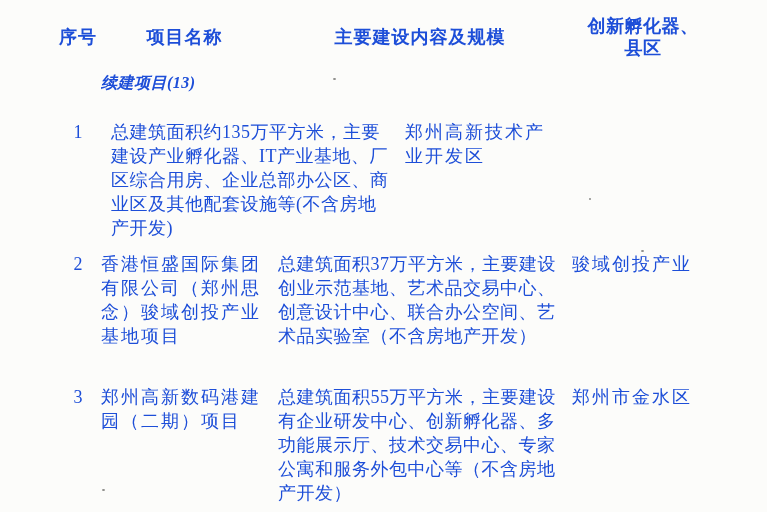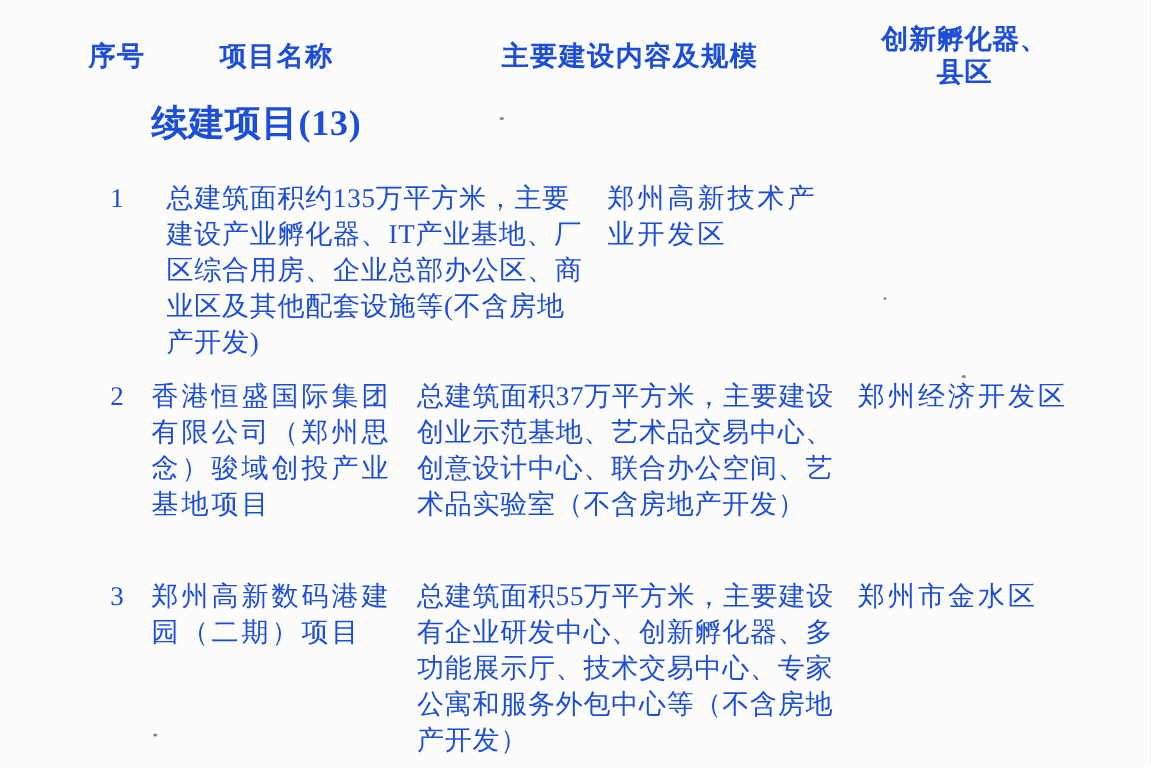--- a/index.html
+++ b/index.html
@@ -20,22 +20,23 @@
     letter-spacing:1px;
     white-space:pre-line;
   }
   .hcell.index{left:55px;width:46px;}
   .hcell.name{left:101px;width:167px;}
   .hcell.content{left:278px;width:284px;}
   .hcell.region{left:572px;width:142px;letter-spacing:0.5px;}
   
   .section-title{
     position:absolute;left:101px;top:71px;
-    font-weight:bold;font-size:24px;line-height:24px;
+    font-weight:bold;font-size:16px;line-height:24px;
     letter-spacing:0.5px;
+    font-style:italic;
   }
   
   .trow{
     position:absolute;left:55px;width:659px;
     display:flex;align-items:flex-start;
     font-size:18px;line-height:24px;
   }
   .trow.r0{top:120px;}
   .trow.r1{top:252px;}
   .trow.r2{top:385px;}
@@ -77,21 +78,21 @@
   <div class="trow r1">
     <div class="c-num">2</div>
     <div class="c-name">香港恒盛国际集团
 有限公司（郑州思
 念）骏域创投产业
 基地项目</div>
     <div class="c-content">总建筑面积37万平方米，主要建设
 创业示范基地、艺术品交易中心、
 创意设计中心、联合办公空间、艺
 术品实验室（不含房地产开发）</div>
-    <div class="c-region">郑州经济开发区</div>
+    <div class="c-region">骏域创投产业</div>
   </div>
 
   <div class="trow r2">
     <div class="c-num">3</div>
     <div class="c-name">郑州高新数码港建
 园（二期）项目</div>
     <div class="c-content">总建筑面积55万平方米，主要建设
 有企业研发中心、创新孵化器、多
 功能展示厅、技术交易中心、专家
 公寓和服务外包中心等（不含房地

